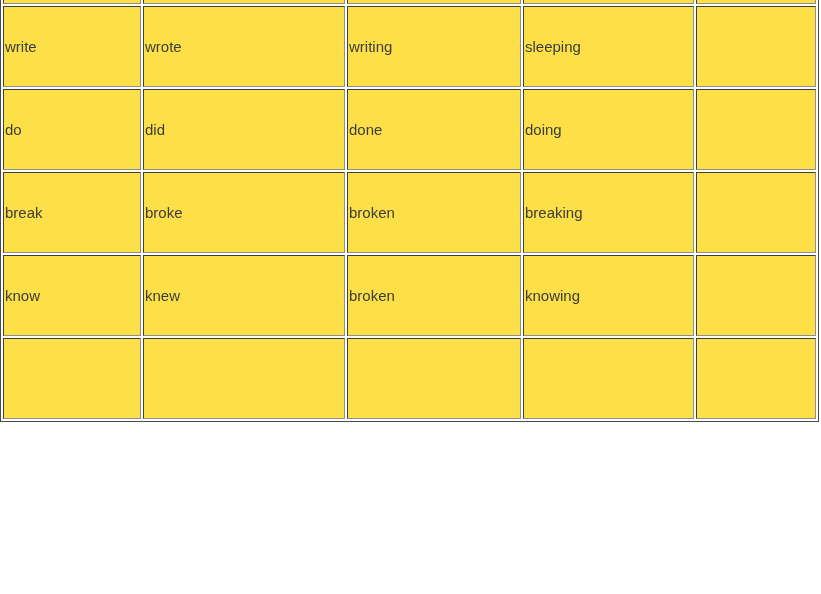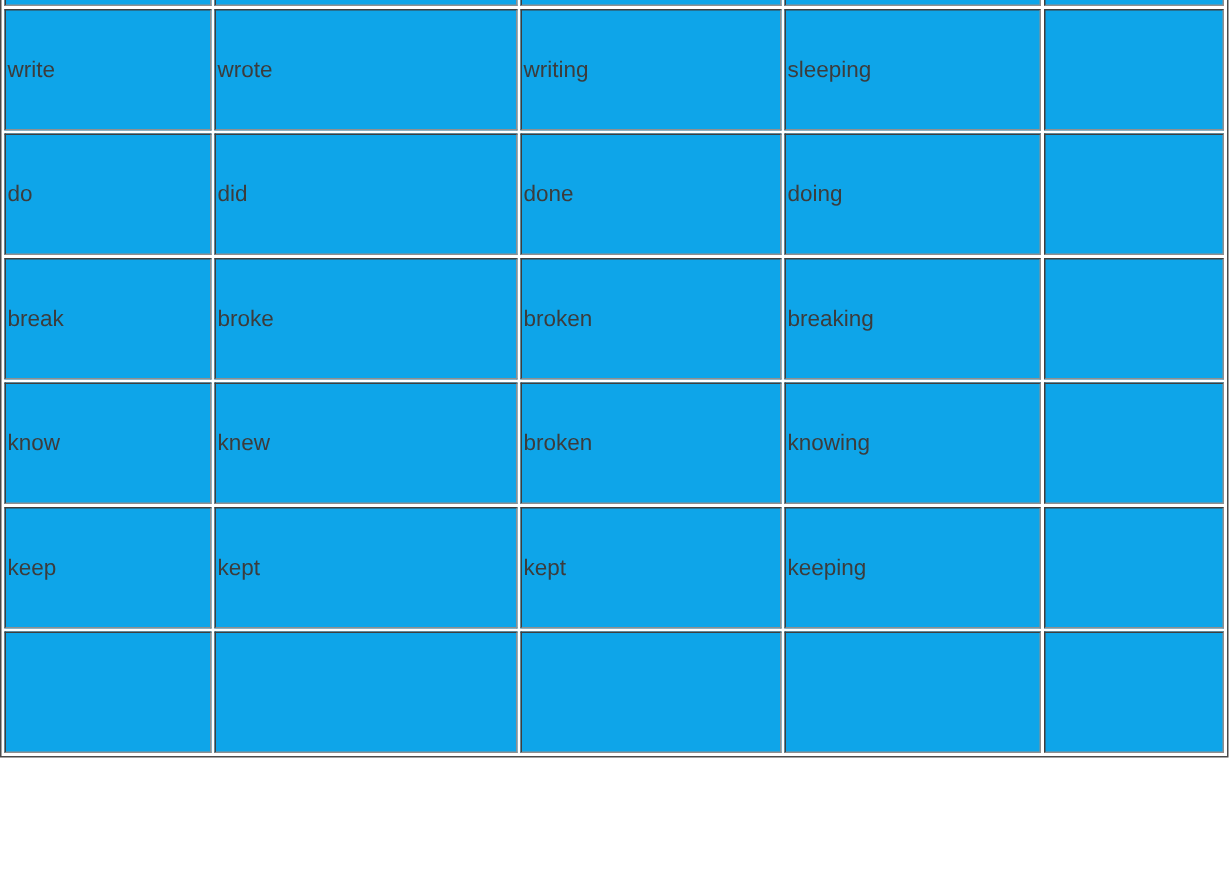--- a/index.html
+++ b/index.html
@@ -27,21 +27,21 @@
     border: 1px solid #4a4a4a;
     background: #ffffff;
   }
   table.verb-table td {
     box-sizing: border-box;
     height: 81px;
     padding: 0 1px;
     vertical-align: middle;
     overflow: hidden;
     white-space: nowrap;
-    background: #0ea5e9;
+    background: #fde047;
     font-size: 15px;
     font-weight: 400;
     color: #3c3c3c;
     border-top: 1px solid #3e3e3e;
     border-left: 1px solid #3e3e3e;
     border-bottom: 1px solid #8f8f8f;
     border-right: 1px solid #8f8f8f;
   }
   col.c1 { width: 138px; }
   col.c2 { width: 202px; }
@@ -91,27 +91,20 @@
           <td></td>
         </tr>
         <tr>
           <td>know</td>
           <td>knew</td>
           <td>broken</td>
           <td>knowing</td>
           <td></td>
         </tr>
         <tr>
-          <td>keep</td>
-          <td>kept</td>
-          <td>kept</td>
-          <td>keeping</td>
-          <td></td>
-        </tr>
-        <tr>
           <td></td>
           <td></td>
           <td></td>
           <td></td>
           <td></td>
         </tr>
       </tbody>
   </table>
 </div>
 

